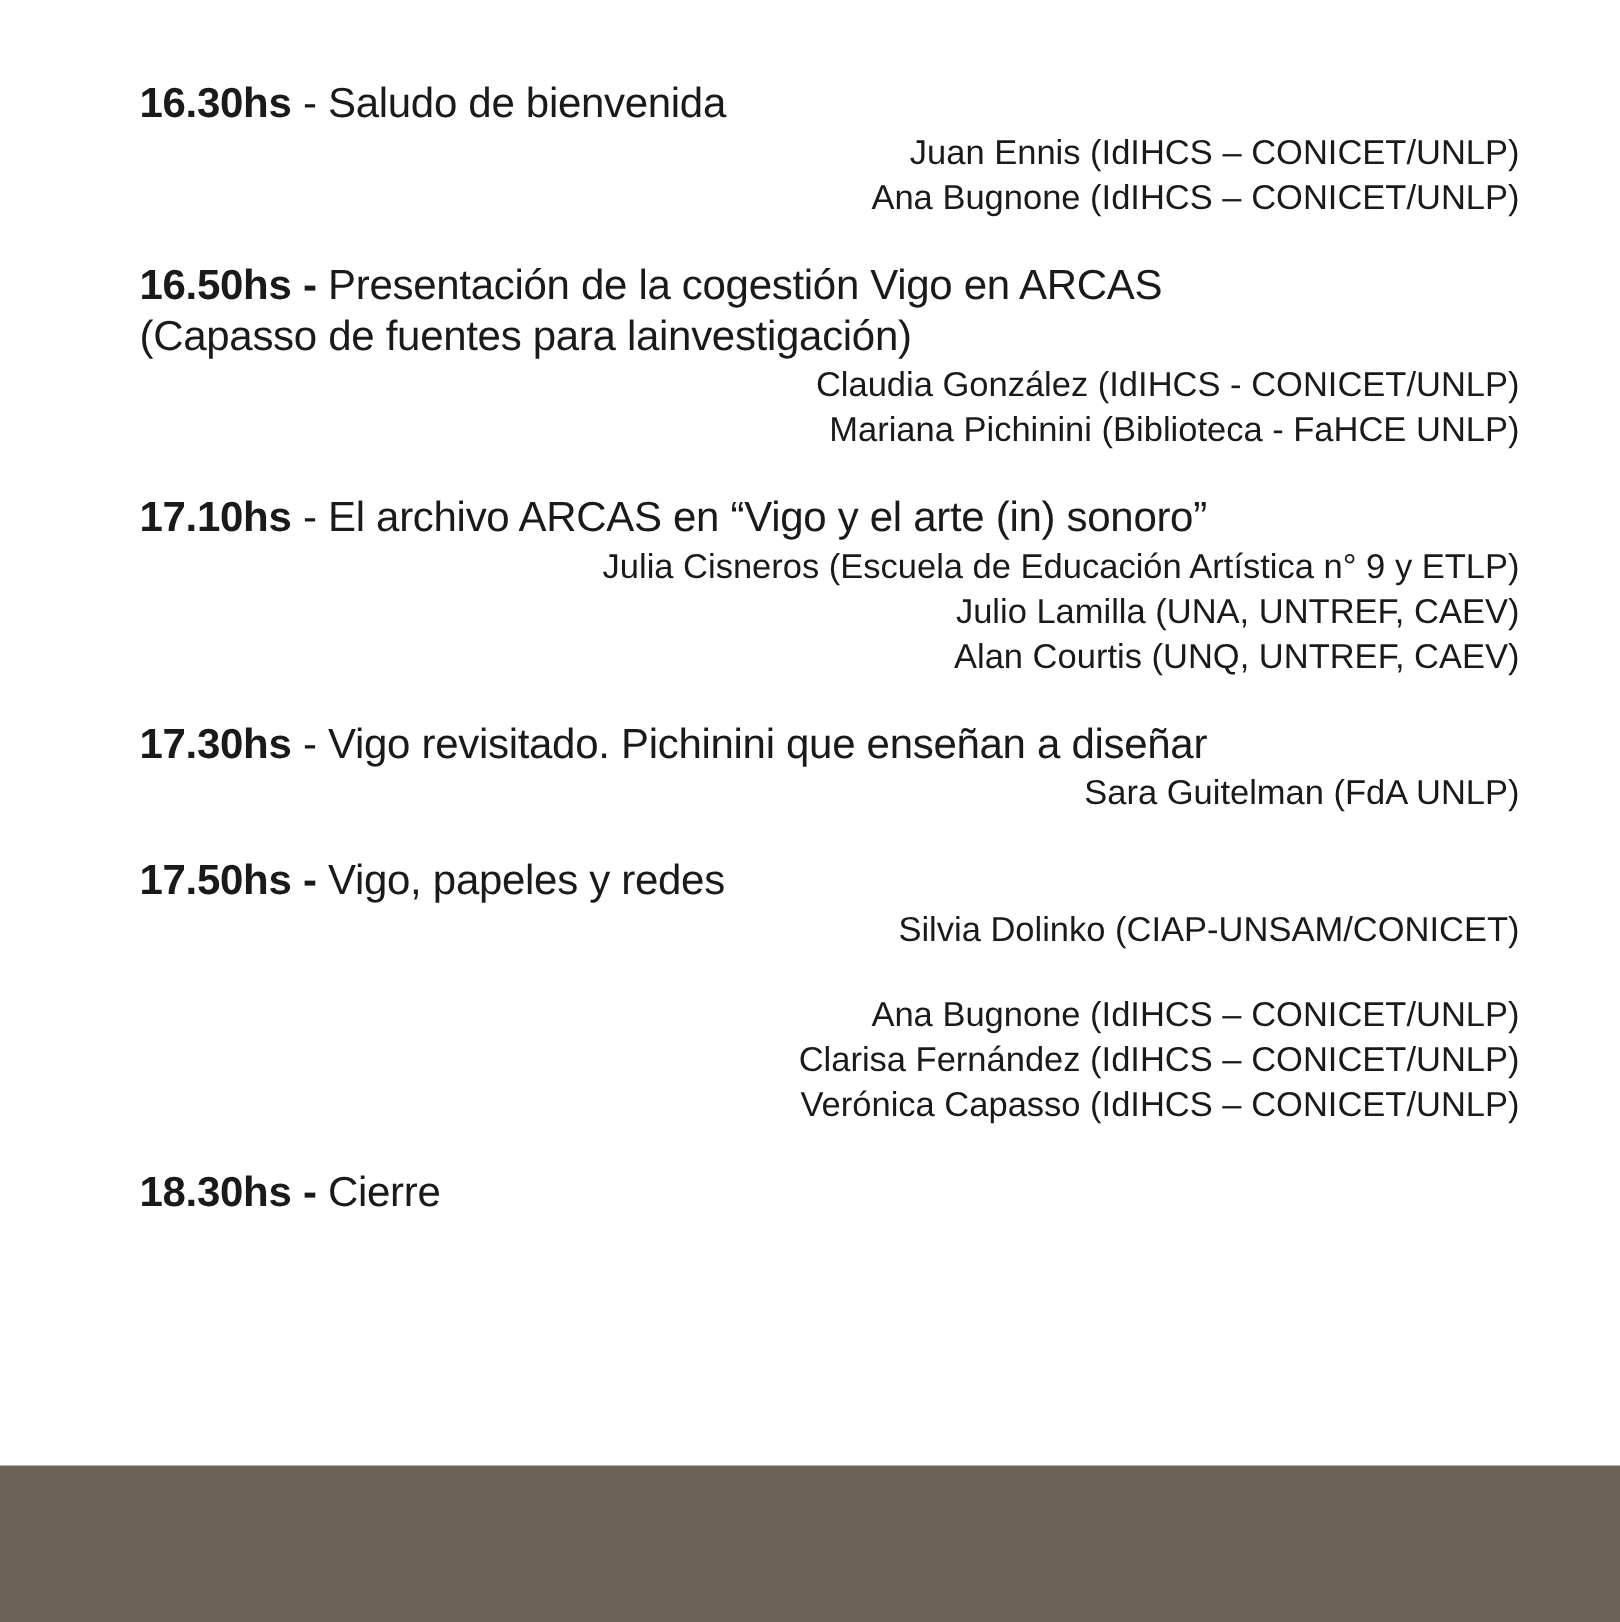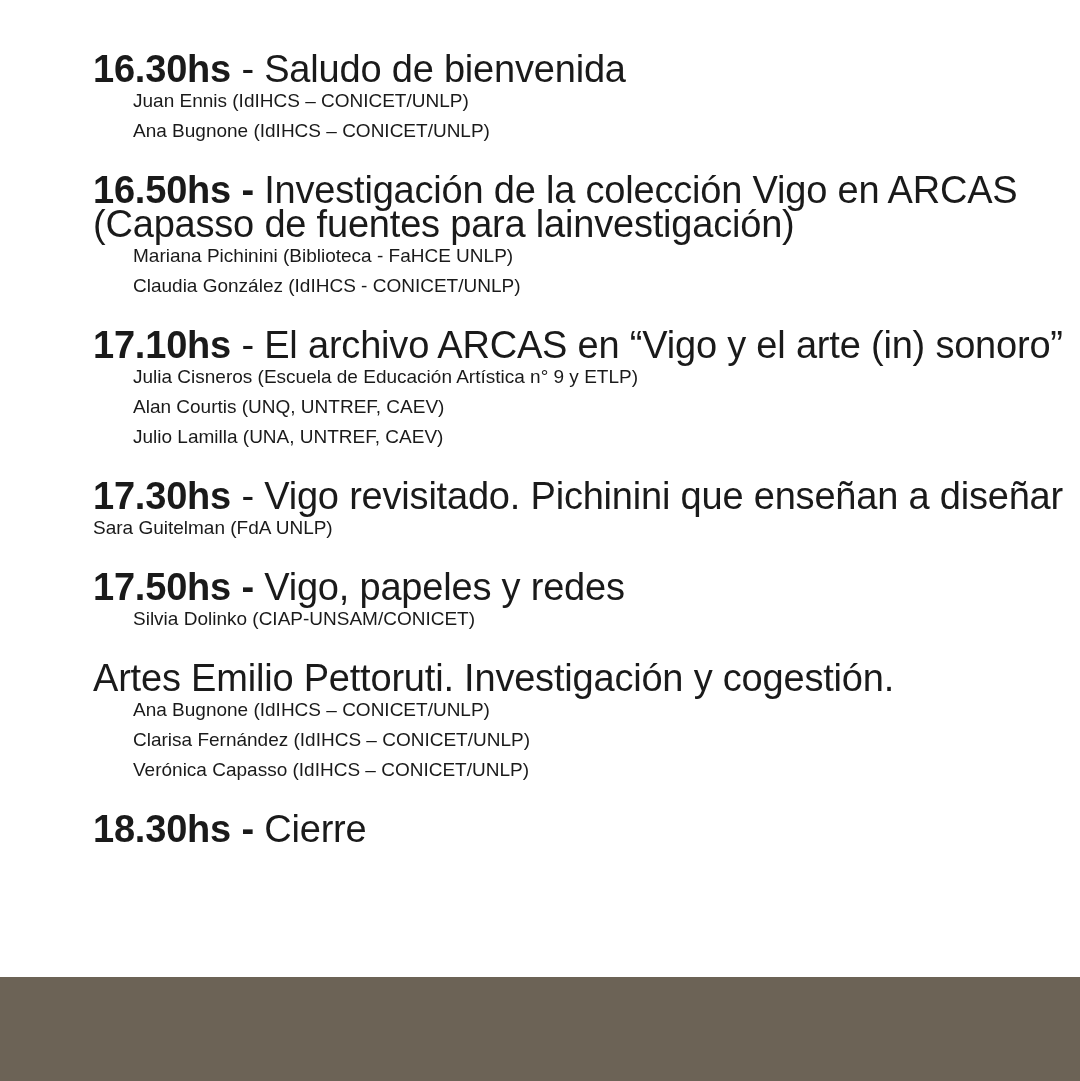--- a/index.html
+++ b/index.html
@@ -18,36 +18,37 @@
   .schedule {
     position: absolute;
     left: 93px;
     top: 52px;
     width: 920px;
   }
   .session {
     margin: 0 0 27px 0;
   }
   .heading-line {
-    font-size: 38px;
+    font-size: 28px;
     line-height: 34px;
     letter-spacing: -0.2px;
     white-space: nowrap;
   }
   .session-time {
     font-weight: 700;
   }
   .session-title {
     font-weight: 400;
   }
   .speaker-line {
-    font-size: 19px;
+    font-size: 23px;
     line-height: 30px;
     padding-left: 40px;
     white-space: nowrap;
+    text-align: right;
   }
   .speaker-line.flush {
     padding-left: 0;
   }
   .footer-band {
     position: absolute;
     left: 0;
     top: 977px;
     width: 1080px;
     height: 104px;
@@ -64,55 +65,54 @@
       <span class="session-time">16.30hs</span>
       <span class="session-title">- Saludo de bienvenida</span>
     </div>
     <div class="speaker-line">Juan Ennis (IdIHCS – CONICET/UNLP)</div>
     <div class="speaker-line">Ana Bugnone (IdIHCS – CONICET/UNLP)</div>
   </section>
 
   <section class="session">
     <div class="heading-line">
       <span class="session-time">16.50hs -</span>
-      <span class="session-title">Investigación de la colección Vigo en ARCAS</span>
+      <span class="session-title">Presentación de la cogestión Vigo en ARCAS</span>
     </div>
     <div class="heading-line session-title">(Capasso de fuentes para lainvestigación)</div>
+    <div class="speaker-line">Claudia González (IdIHCS - CONICET/UNLP)</div>
     <div class="speaker-line">Mariana Pichinini (Biblioteca - FaHCE UNLP)</div>
-    <div class="speaker-line">Claudia González (IdIHCS - CONICET/UNLP)</div>
   </section>
 
   <section class="session">
     <div class="heading-line">
       <span class="session-time">17.10hs</span>
       <span class="session-title">- El archivo ARCAS en “Vigo y el arte (in) sonoro”</span>
     </div>
     <div class="speaker-line">Julia Cisneros (Escuela de Educación Artística n° 9 y ETLP)</div>
+    <div class="speaker-line">Julio Lamilla (UNA, UNTREF, CAEV)</div>
     <div class="speaker-line">Alan Courtis (UNQ, UNTREF, CAEV)</div>
-    <div class="speaker-line">Julio Lamilla (UNA, UNTREF, CAEV)</div>
   </section>
 
   <section class="session">
     <div class="heading-line">
       <span class="session-time">17.30hs</span>
       <span class="session-title">- Vigo revisitado. Pichinini que enseñan a diseñar</span>
     </div>
     <div class="speaker-line flush">Sara Guitelman (FdA UNLP)</div>
   </section>
 
   <section class="session">
     <div class="heading-line">
       <span class="session-time">17.50hs -</span>
       <span class="session-title">Vigo, papeles y redes</span>
     </div>
     <div class="speaker-line">Silvia Dolinko (CIAP-UNSAM/CONICET)</div>
   </section>
 
   <section class="session">
-    <div class="heading-line session-title">Artes Emilio Pettoruti. Investigación y cogestión.</div>
     <div class="speaker-line">Ana Bugnone (IdIHCS – CONICET/UNLP)</div>
     <div class="speaker-line">Clarisa Fernández (IdIHCS – CONICET/UNLP)</div>
     <div class="speaker-line">Verónica Capasso (IdIHCS – CONICET/UNLP)</div>
   </section>
 
   <section class="session">
     <div class="heading-line">
       <span class="session-time">18.30hs -</span>
       <span class="session-title">Cierre</span>
     </div>

